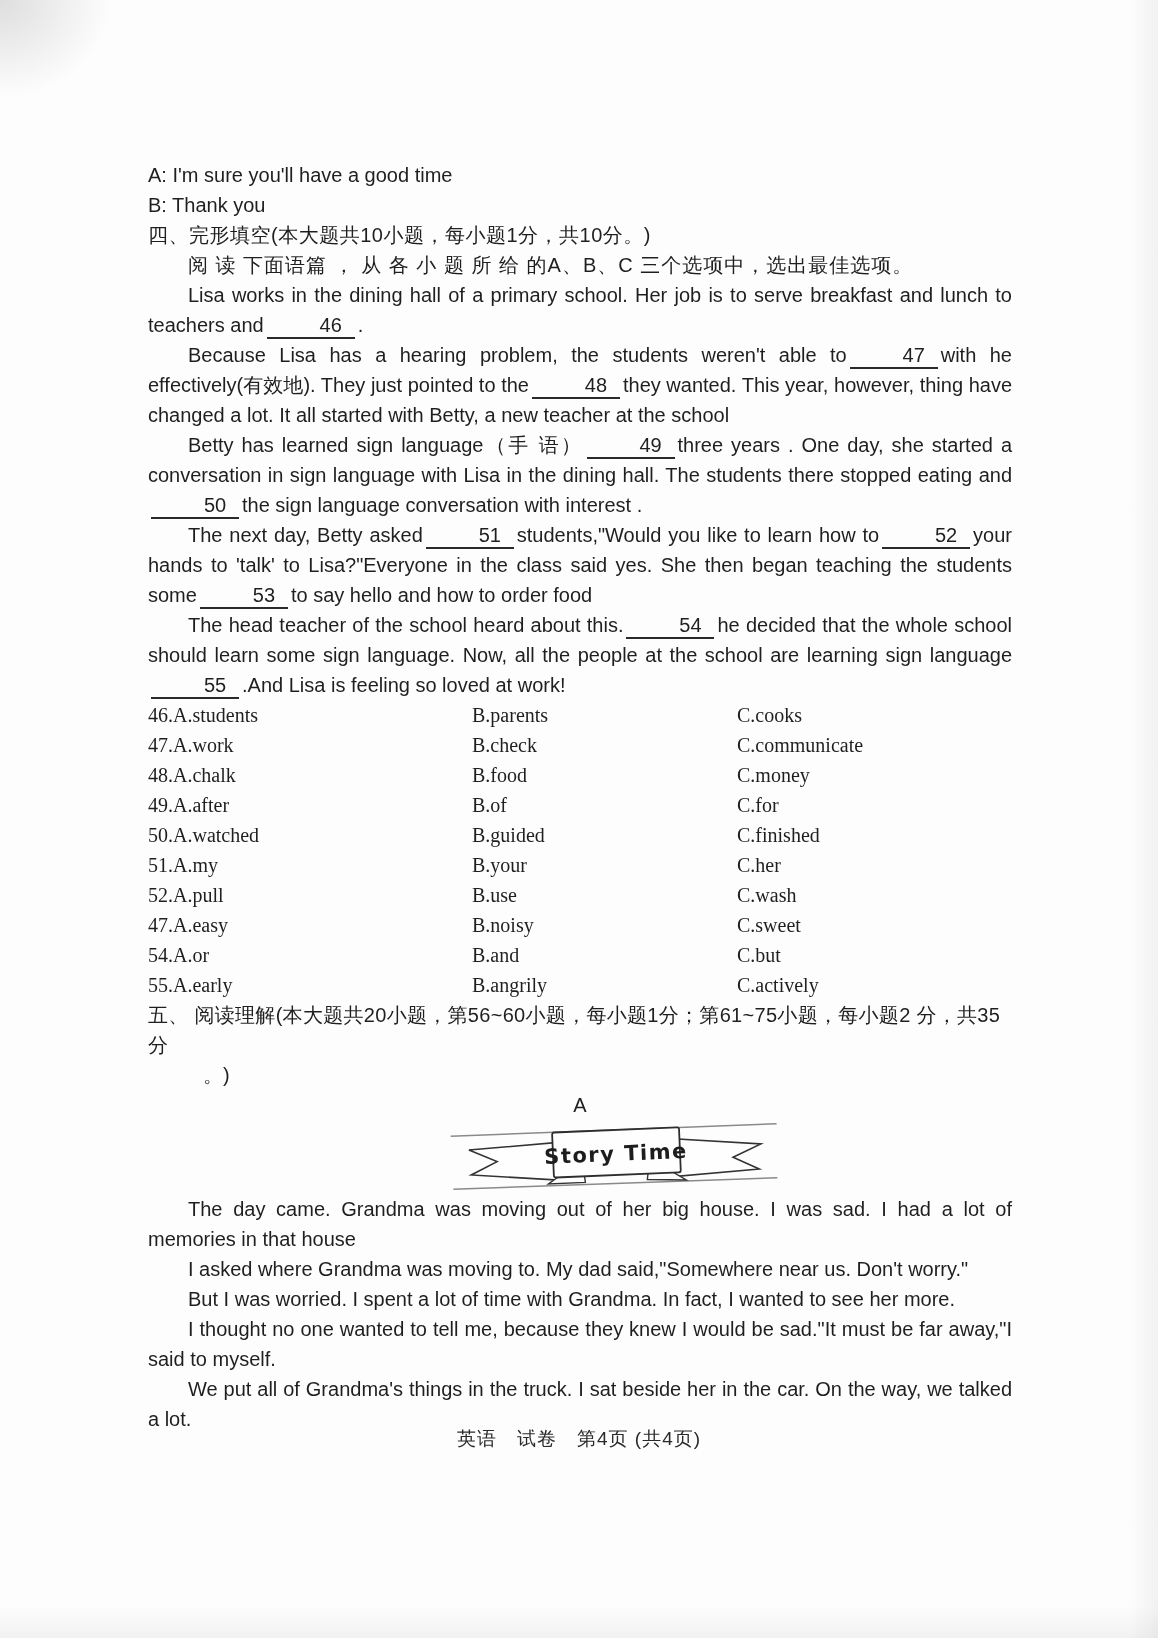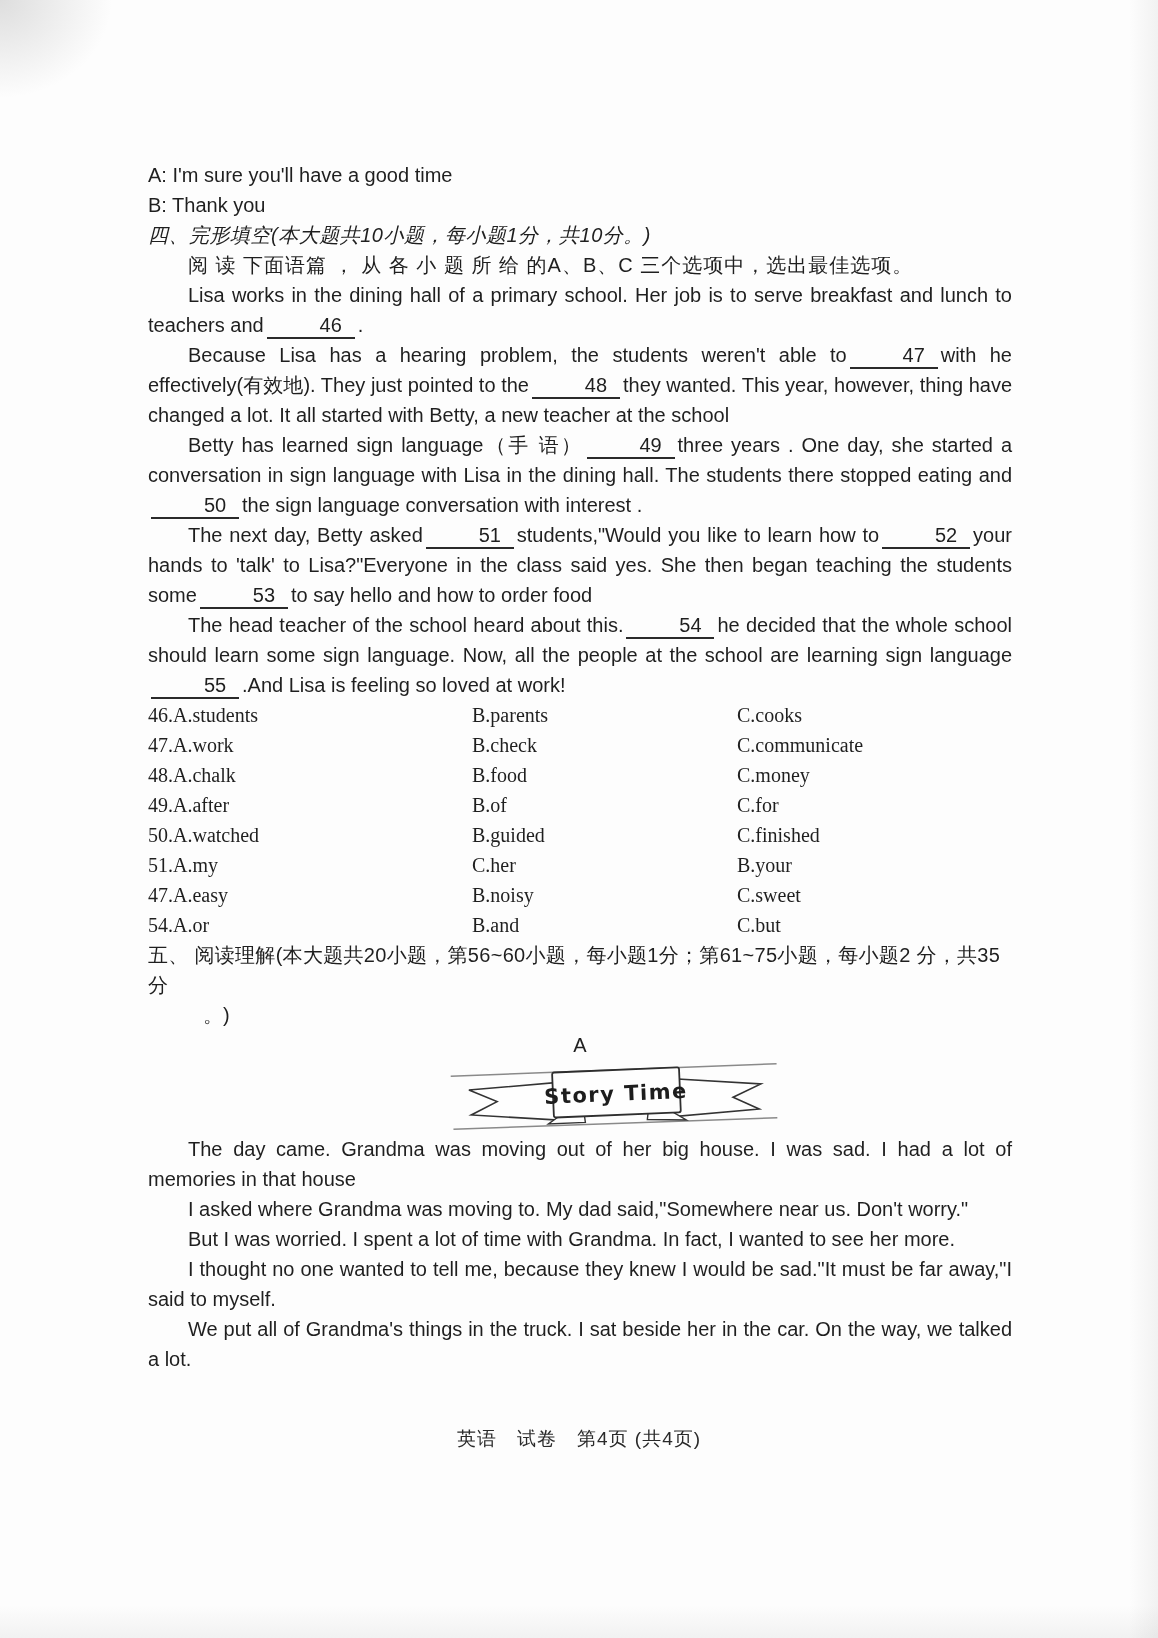--- a/index.html
+++ b/index.html
@@ -15,21 +15,21 @@
       radial-gradient(160px 140px at 0% 0%, rgba(110,110,110,.22), rgba(110,110,110,0) 70%),
       linear-gradient(to left, rgba(140,140,140,.10), rgba(140,140,140,0) 2.5%),
       linear-gradient(to top, rgba(140,140,140,.10), rgba(140,140,140,0) 2%),
       #fdfdfd;
   }
   .content{
     position:absolute;left:148px;top:160px;width:864px;
     font-size:20px;line-height:30px;
   }
   .line{white-space:nowrap;}
-  .heading{letter-spacing:.5px;font-style:italic;}
+  .heading{letter-spacing:.5px;}
   .instruction{text-indent:40px;letter-spacing:1px;}
   p.para{margin:0;text-align:justify;text-indent:40px;}
   .blank{
     display:inline-block;min-width:80px;text-align:center;
     border-bottom:2px solid #2a2a2a;
     line-height:24px;margin:0 3px;padding:0 4px;
   }
   .options{margin:0;font-family:Liberation Serif, serif;}
   .opt-row{
     display:grid;grid-template-columns:324px 265px auto;
@@ -91,32 +91,42 @@
         <span>B.of</span>
         <span>C.for</span>
       </div>
       <div class="opt-row">
         <span>50.A.watched</span>
         <span>B.guided</span>
         <span>C.finished</span>
       </div>
       <div class="opt-row">
         <span>51.A.my</span>
+        <span>B.your</span>
         <span>C.her</span>
-        <span>B.your</span>
+      </div>
+      <div class="opt-row">
+        <span>52.A.pull</span>
+        <span>B.use</span>
+        <span>C.wash</span>
       </div>
       <div class="opt-row">
         <span>47.A.easy</span>
         <span>B.noisy</span>
         <span>C.sweet</span>
       </div>
       <div class="opt-row">
         <span>54.A.or</span>
         <span>B.and</span>
         <span>C.but</span>
+      </div>
+      <div class="opt-row">
+        <span>55.A.early</span>
+        <span>B.angrily</span>
+        <span>C.actively</span>
       </div>
     </div>
 
     <div class="h5-heading">五、 阅读理解(本大题共20小题，第56~60小题，每小题1分；第61~75小题，每小题2 分，共35分</div>
     <div class="h5-cont">。)</div>
 
     <div class="passage-label">A</div>
 
     <div class="banner-wrap">
       <svg width="330" height="66" viewBox="0 0 330 66">

